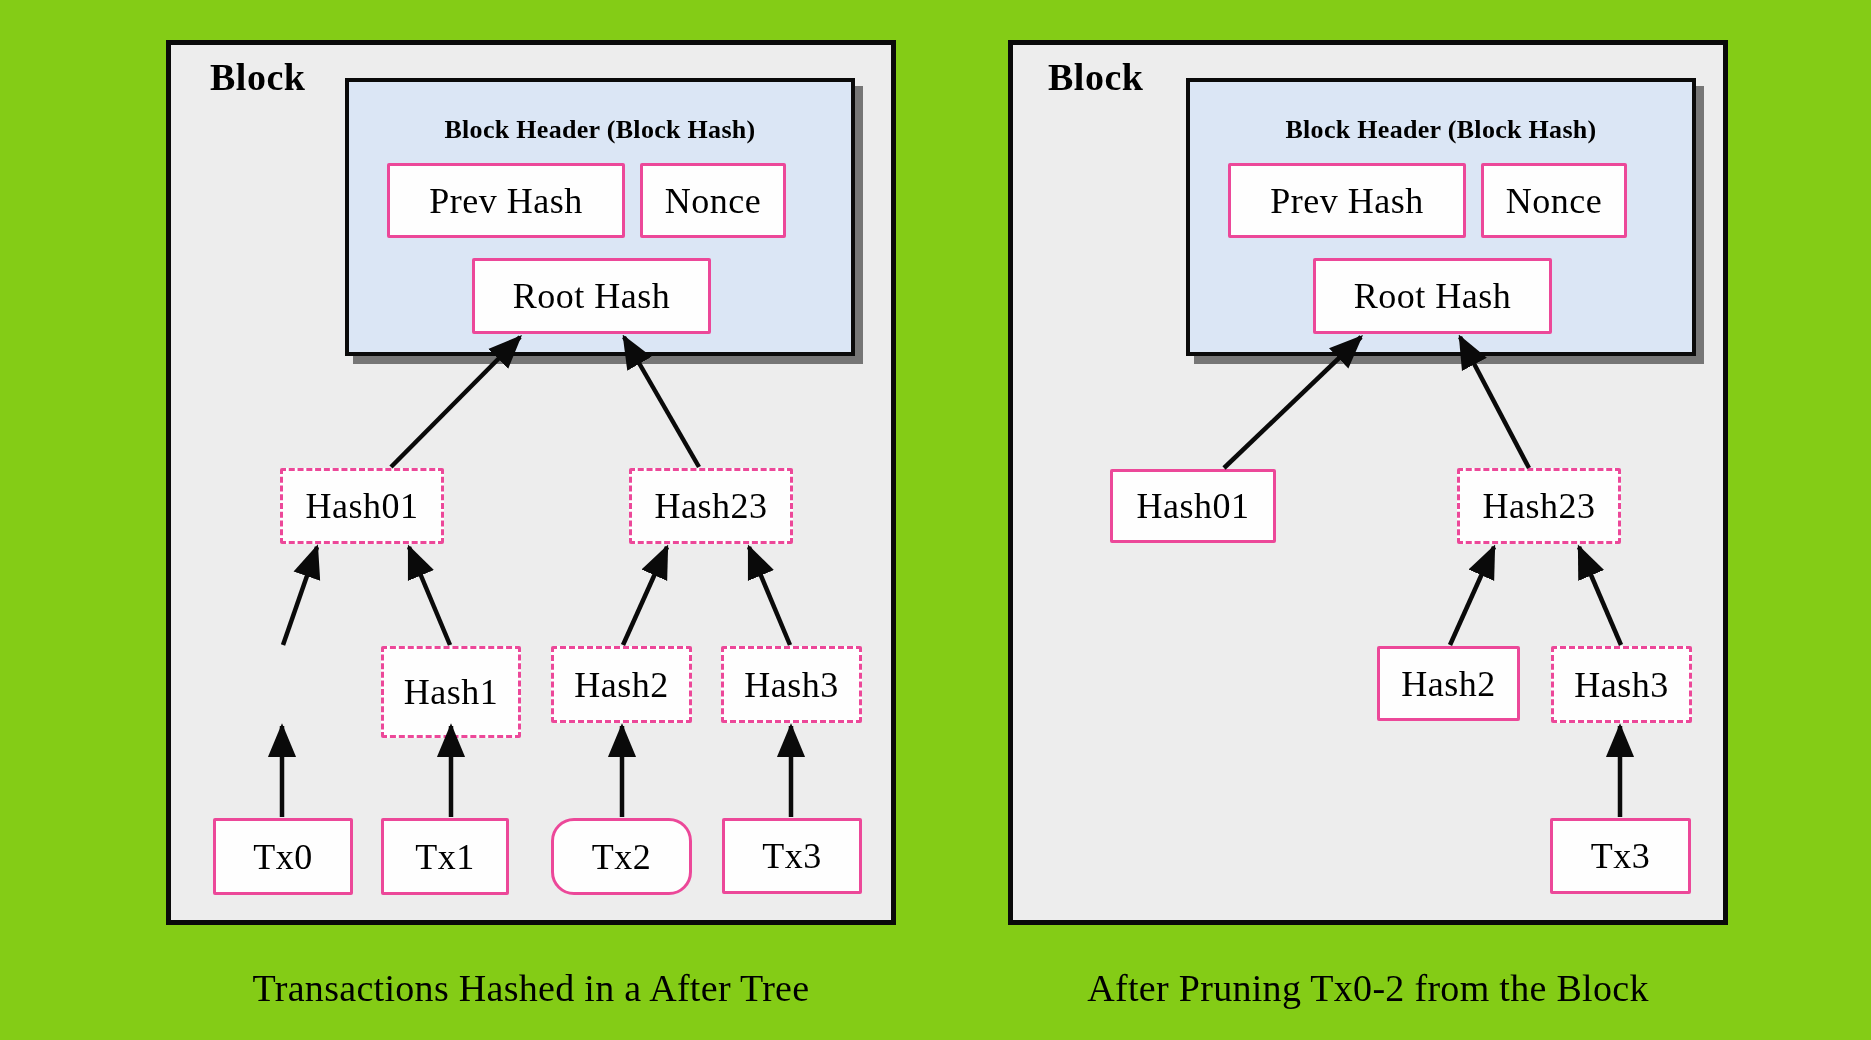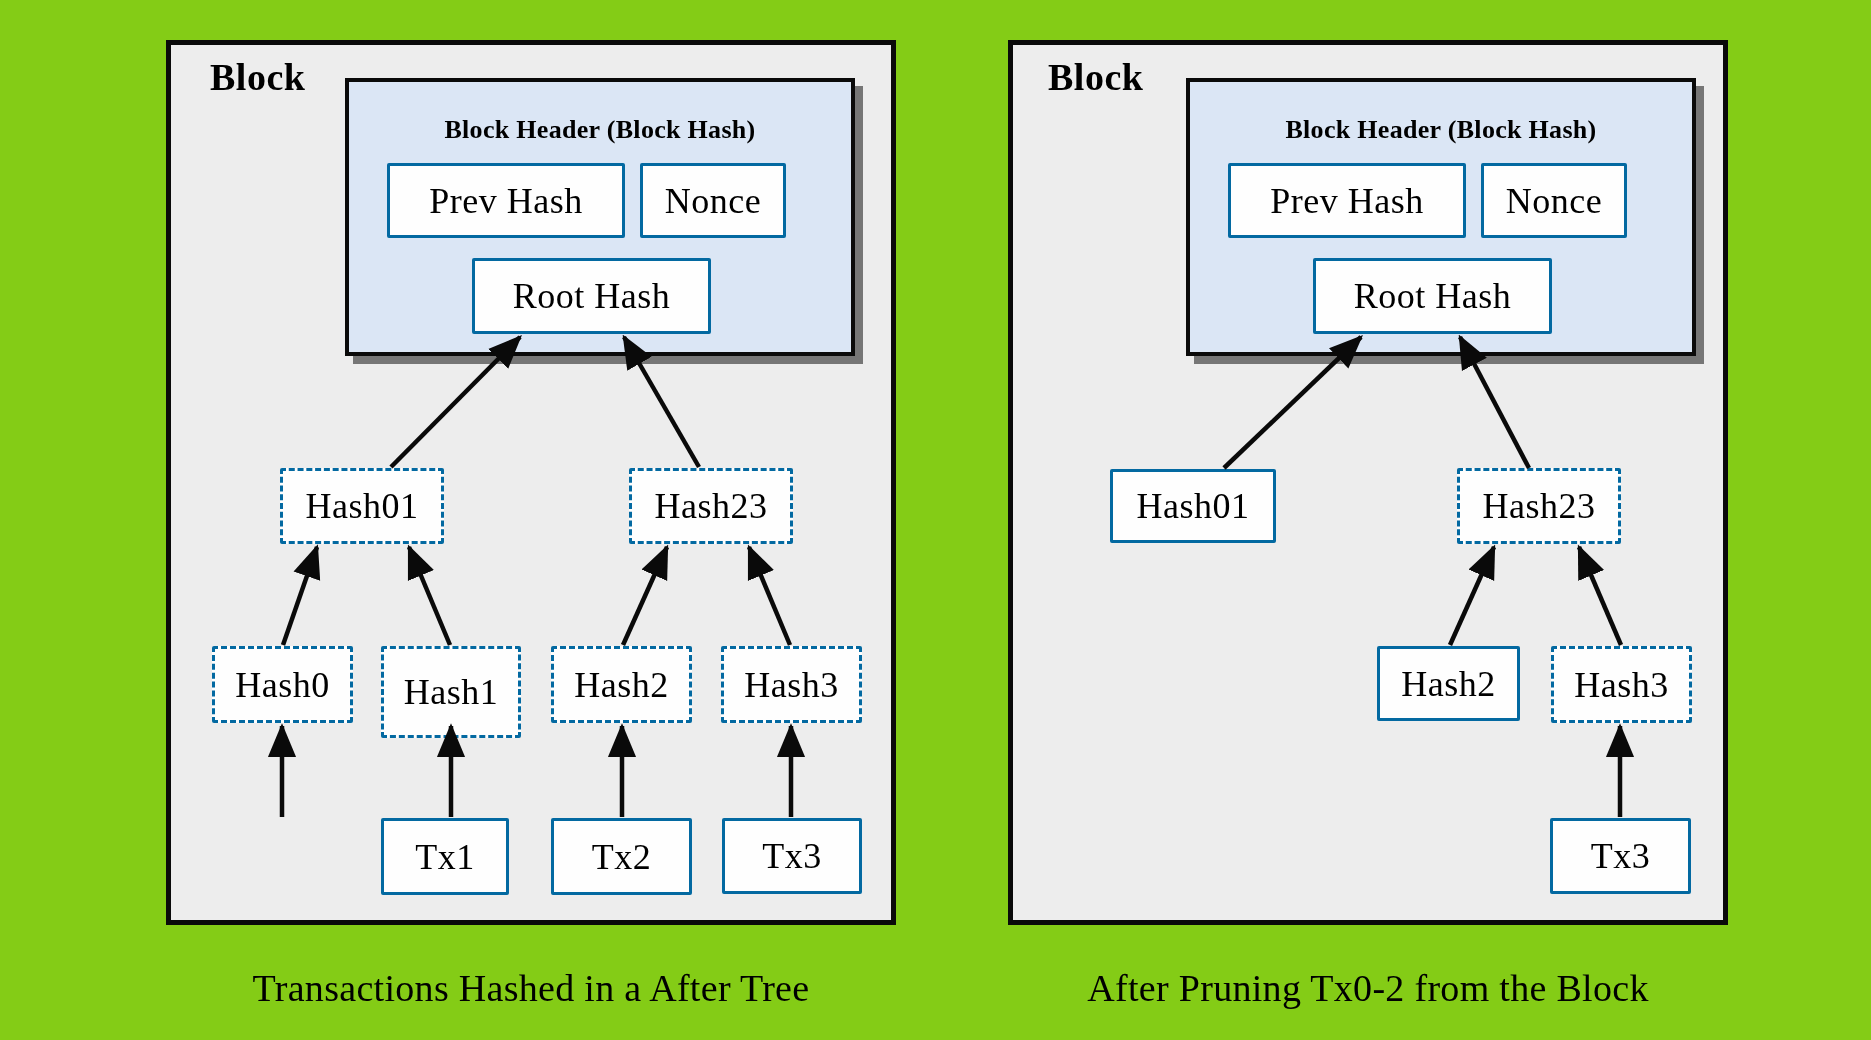--- a/index.html
+++ b/index.html
@@ -18,21 +18,21 @@
   .bluehdr{
     position:absolute;background:#dbe6f5;border:4px solid #0a0a0a;
     box-sizing:border-box;box-shadow:8px 8px 0 #767676;
   }
   .hdrtitle{
     position:absolute;text-align:center;font-weight:bold;font-size:26px;
     letter-spacing:.3px;
     margin-top:23px;
   }
   .node{
-    position:absolute;background:#fefefe;border:3px solid #0369a1;
+    position:absolute;background:#fefefe;border:3px solid #ec4899;
     box-sizing:border-box;display:flex;align-items:center;justify-content:center;
     font-size:36px;border-radius:2px;letter-spacing:.5px;
   }
   .node.dashed{border-style:dashed;}
   .caption{
     position:absolute;text-align:center;font-size:38px;letter-spacing:.3px;
   }
   .arrows{position:absolute;left:0;top:0;pointer-events:none;}
 </style>
 </head>
@@ -47,27 +47,27 @@
   <div class="bluehdr" style="left:345px;top:78px;width:510px;height:278px;"></div>
   <div class="hdrtitle" style="left:345px;top:92px;width:510px;">Block Header (Block Hash)</div>
 
   <div class="node" style="left:387px;top:163px;width:238px;height:75px;">Prev Hash</div>
   <div class="node" style="left:640px;top:163px;width:146px;height:75px;">Nonce</div>
   <div class="node" style="left:472px;top:258px;width:239px;height:76px;">Root Hash</div>
 
   <div class="node dashed" style="left:280px;top:468px;width:164px;height:76px;">Hash01</div>
   <div class="node dashed" style="left:629px;top:468px;width:164px;height:76px;">Hash23</div>
 
-  <div class="node dashed" style="left:212px;top:646px;width:141px;height:77px;">Hash0</div>
   <div class="node dashed" style="left:381px;top:646px;width:140px;height:92px;">Hash1</div>
   <div class="node dashed" style="left:551px;top:646px;width:141px;height:77px;">Hash2</div>
   <div class="node dashed" style="left:721px;top:646px;width:141px;height:77px;">Hash3</div>
 
+  <div class="node" style="left:213px;top:818px;width:140px;height:77px;">Tx0</div>
   <div class="node" style="left:381px;top:818px;width:128px;height:77px;">Tx1</div>
-  <div class="node" style="left:551px;top:818px;width:141px;height:77px;">Tx2</div>
+  <div class="node" style="left:551px;top:818px;width:141px;height:77px;border-radius:23px;">Tx2</div>
   <div class="node" style="left:722px;top:818px;width:140px;height:76px;">Tx3</div>
 
   <div class="caption" style="left:166px;top:966px;width:730px;">Transactions Hashed in a After Tree</div>
 
   <section class="panel" style="left:1008px;top:40px;width:720px;height:885px;"></section>
 
   <div class="blocklabel" style="left:1048px;top:58px;">Block</div>
 
   <div class="bluehdr" style="left:1186px;top:78px;width:510px;height:278px;"></div>
   <div class="hdrtitle" style="left:1186px;top:92px;width:510px;">Block Header (Block Hash)</div>

